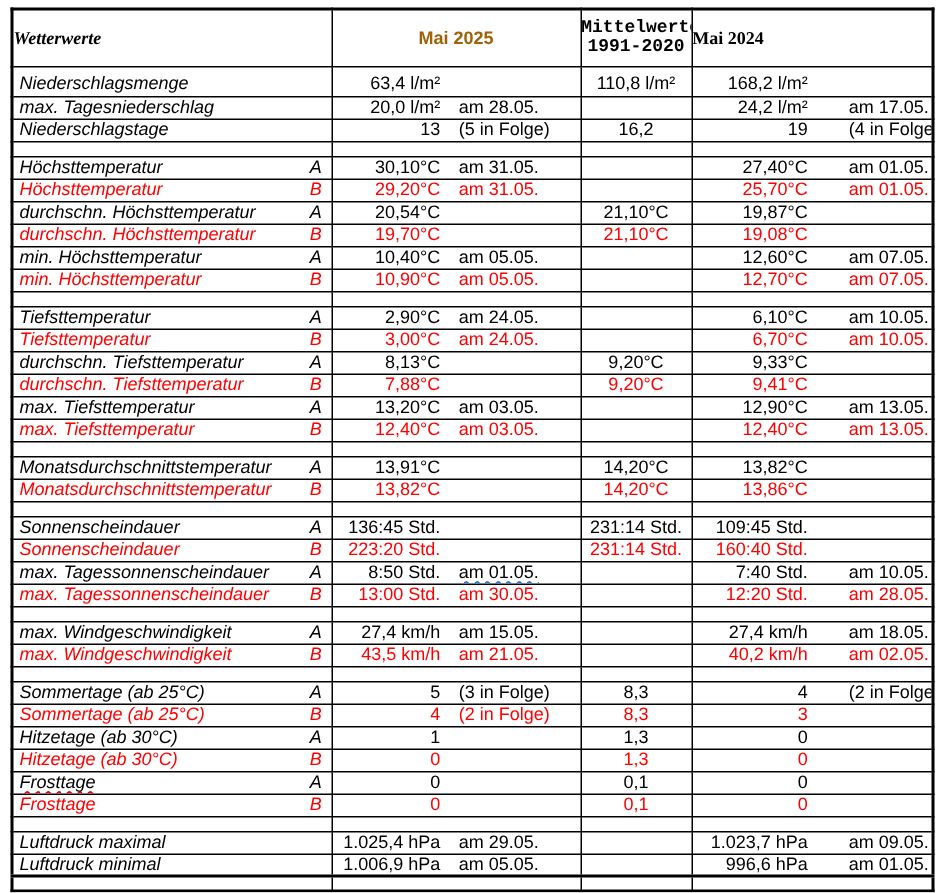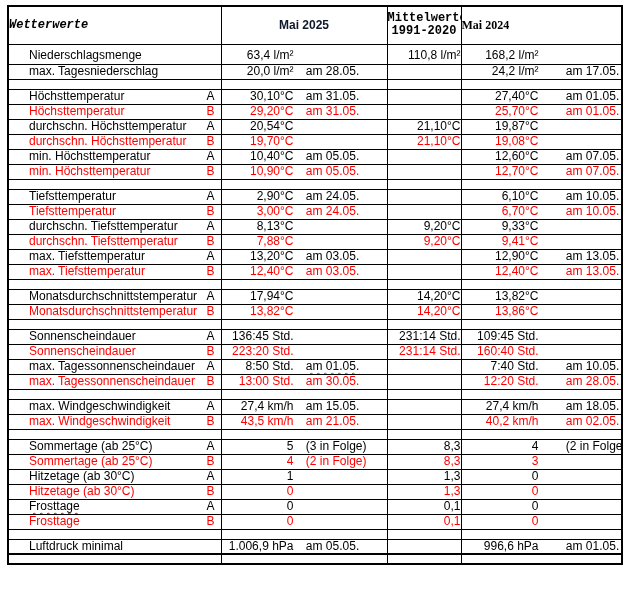--- a/index.html
+++ b/index.html
@@ -11,33 +11,33 @@
         padding:0;overflow:hidden;white-space:nowrap;}
   tr.hdr{height:38px;}
   tr.row{height:15px;}
   tr.tall{height:20px;}
   tr.tall td{vertical-align:bottom;padding-bottom:2px;}
   tr.sp{height:10px;}
   tr.tail{height:10px;}
   tr.thick td{border-bottom:2px solid #000;}
   tr.red td{color:#ff0000;}
   
-  .c1w{display:flex;justify-content:space-between;align-items:flex-end;padding:0 6px 0 20px;}
+  .c1w{display:flex;justify-content:space-between;align-items:flex-end;padding:0 6px 0 4px;font-style:italic;}
   
   .c2 .v25{display:inline-block;width:72px;text-align:right;}
   .c2 .d25{display:inline-block;margin-left:9px;}
   
-  .c3{text-align:right;padding-right:8px;}
+  .c3{text-align:center;padding-right:8px;}
   
   .c4 .v24{display:inline-block;width:77px;text-align:right;}
   .c4 .d24{display:inline-block;margin-left:24px;}
   
-  .h-title{font-family:Liberation Mono, monospace;font-style:italic;font-weight:bold;
+  .h-title{font-family:Liberation Serif, serif;font-style:italic;font-weight:bold;
         font-size:23px;padding-left:8px;margin-top:20px;}
-  .h-2025{color:#0f172a;font-weight:bold;font-size:17px;text-align:center;}
+  .h-2025{color:#a16207;font-weight:bold;font-size:17px;text-align:center;}
   .h-avg{font-family:Liberation Mono, monospace;font-weight:bold;font-size:11px;
         line-height:12px;text-align:center;}
   .h-2024{font-family:"Liberation Serif",serif;font-weight:bold;font-size:14px;}
   
   .sq-red{text-decoration:underline wavy #dd0000;text-decoration-thickness:1px;text-underline-offset:2px;}
   .sq-blue{text-decoration:underline wavy #2a6de0;text-decoration-thickness:1px;text-underline-offset:2px;}
 </style>
 </head>
 <body>
 
@@ -90,20 +90,39 @@
       <span class="d25">am 28.05.</span>
     </td>
     <td class="c3">
       <span class="avg"></span>
     </td>
     <td class="c4">
       <span class="v24">24,2 l/m²</span>
       <span class="d24">am 17.05.</span>
     </td>
   </tr>
+        <tr class="row">
+    <td>
+      <div class="c1w">
+        <span class="lbl">Niederschlagstage</span>
+        <span class="ab"></span>
+      </div>
+    </td>
+    <td class="c2">
+      <span class="v25">13</span>
+      <span class="d25">(5 in Folge)</span>
+    </td>
+    <td class="c3">
+      <span class="avg">16,2</span>
+    </td>
+    <td class="c4">
+      <span class="v24">19</span>
+      <span class="d24">(4 in Folge)</span>
+    </td>
+  </tr>
         <tr class="sp">
           <td></td>
           <td></td>
           <td></td>
           <td></td>
         </tr>
         <tr class="row">
     <td>
       <div class="c1w">
         <span class="lbl">Höchsttemperatur</span>
@@ -344,21 +363,21 @@
           <td></td>
         </tr>
         <tr class="row">
     <td>
       <div class="c1w">
         <span class="lbl">Monatsdurchschnittstemperatur</span>
         <span class="ab">A</span>
       </div>
     </td>
     <td class="c2">
-      <span class="v25">17,94°C</span>
+      <span class="v25">13,91°C</span>
       <span class="d25"></span>
     </td>
     <td class="c3">
       <span class="avg">14,20°C</span>
     </td>
     <td class="c4">
       <span class="v24">13,82°C</span>
       <span class="d24"></span>
     </td>
   </tr>
@@ -626,20 +645,39 @@
       <span class="v24">0</span>
       <span class="d24"></span>
     </td>
   </tr>
         <tr class="sp">
           <td></td>
           <td></td>
           <td></td>
           <td></td>
         </tr>
+        <tr class="row">
+    <td>
+      <div class="c1w">
+        <span class="lbl">Luftdruck maximal</span>
+        <span class="ab"></span>
+      </div>
+    </td>
+    <td class="c2">
+      <span class="v25">1.025,4 hPa</span>
+      <span class="d25">am 29.05.</span>
+    </td>
+    <td class="c3">
+      <span class="avg"></span>
+    </td>
+    <td class="c4">
+      <span class="v24">1.023,7 hPa</span>
+      <span class="d24">am 09.05.</span>
+    </td>
+  </tr>
         <tr class="row thick">
     <td>
       <div class="c1w">
         <span class="lbl">Luftdruck minimal</span>
         <span class="ab"></span>
       </div>
     </td>
     <td class="c2">
       <span class="v25">1.006,9 hPa</span>
       <span class="d25">am 05.05.</span>

